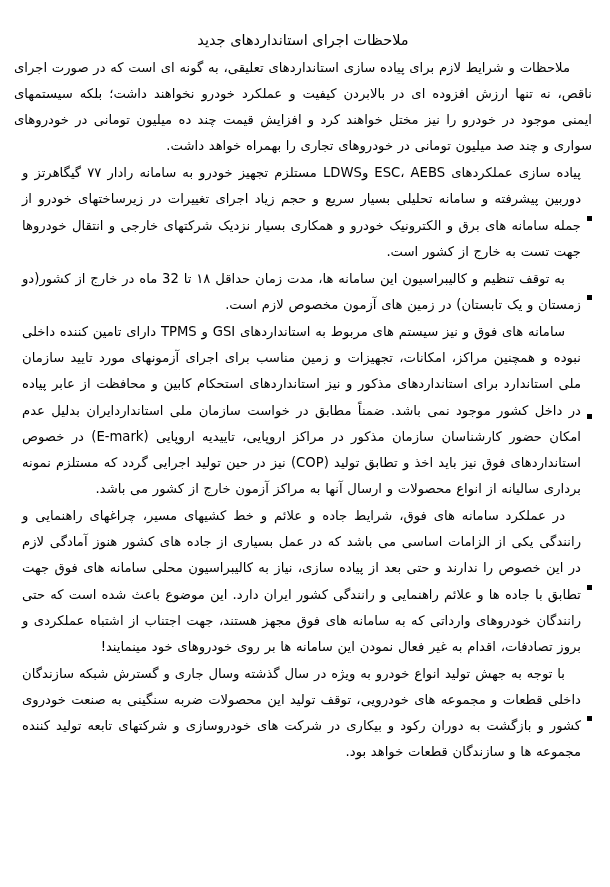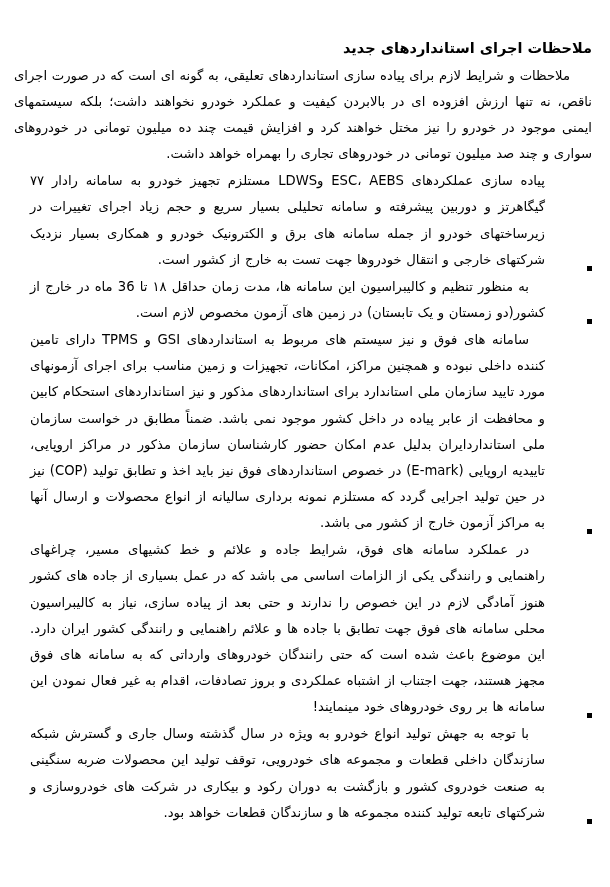--- a/index.html
+++ b/index.html
@@ -17,44 +17,43 @@
     direction: rtl;
   }
   .page {
     width: 610px;
     height: 887px;
     box-sizing: border-box;
     padding: 22px 18px 10px 14px;
     position: relative;
   }
   .doc-title {
-    text-align: right;
-    font-weight: bold;
+    text-align: center;
+    font-weight: normal;
     font-size: 14.5px;
     line-height: 1.5;
-    margin: 16px 0 3px 0;
+    margin: 8px 0 3px 0;
     letter-spacing: -0.2px;
   }
   .para {
     font-size: 13.2px;
     line-height: 1.98;
     text-align: justify;
     text-justify: inter-word;
     margin: 0 0 1px 0;
     word-spacing: 0.5px;
   }
   .para.intro {
     text-indent: 22px;
   }
   .bullet-item {
     display: flex;
     flex-direction: row;
-    align-items: flex-end;
-    margin: 0 0 1px 16px;
-    gap: 36px;
+    align-items: center;
+    margin: 0 0 1px 8px;
   }
   .bullet-marker {
     flex: 0 0 auto;
     font-size: 8px;
     line-height: 1;
     padding-top: 12px;
     margin-left: 6px;
     color: #000;
     user-select: none;
   }
@@ -90,21 +89,21 @@
     <span>ملاحظات و شرایط لازم برای پیاده سازی استانداردهای تعلیقی، به گونه ای است که در صورت اجرای ناقص، نه تنها </span><b>ارزش افزوده ای در بالابردن کیفیت و عملکرد خودرو نخواهند داشت</b><span>؛ بلکه سیستمهای ایمنی موجود در خودرو را نیز مختل خواهند کرد و افزایش قیمت چند ده میلیون تومانی در خودروهای سواری و چند صد میلیون تومانی در خودروهای تجاری را بهمراه خواهد داشت.</span>
   </p>
 
   <div id="bullet-list">
       <div class="bullet-item">
         <span class="bullet-marker"><span class="sq"></span></span>
         <div class="bullet-body"><span>پیاده سازی عملکردهای </span><span class="b">ESC</span><span>، </span><span class="b">AEBS</span><span> و</span><span class="b">LDWS</span><span> مستلزم تجهیز خودرو به سامانه رادار ۷۷ گیگاهرتز و دوربین پیشرفته و سامانه تحلیلی بسیار سریع و حجم زیاد اجرای تغییرات در زیرساختهای خودرو از جمله سامانه های برق و الکترونیک خودرو و همکاری بسیار نزدیک شرکتهای خارجی و انتقال خودروها جهت تست به خارج از کشور است.</span></div>
       </div>
       <div class="bullet-item">
         <span class="bullet-marker"><span class="sq"></span></span>
-        <div class="bullet-body indented"><span>به منظور تنظیم و کالیبراسیون این سامانه ها، </span><span class="b">مدت زمان حداقل ۱۸ تا 36 ماه در خارج</span><span> از کشور(دو زمستان و یک تابستان) در زمین های آزمون مخصوص لازم است.</span></div>
+        <div class="bullet-body indented"><span>به توقف تنظیم و کالیبراسیون این سامانه ها، </span><span class="b">مدت زمان حداقل ۱۸ تا 32 ماه در خارج</span><span> از کشور(دو زمستان و یک تابستان) در زمین های آزمون مخصوص لازم است.</span></div>
       </div>
       <div class="bullet-item">
         <span class="bullet-marker"><span class="sq"></span></span>
         <div class="bullet-body indented"><span>سامانه های فوق و نیز سیستم های مربوط به استانداردهای </span><span class="b">GSI</span><span> و </span><span class="b">TPMS</span><span> دارای تامین کننده داخلی نبوده و همچنین مراکز، امکانات، تجهیزات و زمین مناسب برای اجرای آزمونهای مورد تایید سازمان ملی استاندارد برای استانداردهای مذکور و نیز استانداردهای استحکام کابین و محافظت از عابر پیاده در داخل کشور موجود نمی باشد. ضمناً مطابق در خواست سازمان ملی استانداردایران بدلیل عدم امکان حضور کارشناسان سازمان مذکور در مراکز اروپایی، تاییدیه اروپایی (</span><span class="b">E-mark</span><span>) در خصوص استانداردهای فوق نیز باید اخذ و تطابق تولید (</span><span class="b">COP</span><span>) نیز در حین تولید اجرایی گردد که مستلزم نمونه برداری سالیانه از انواع محصولات و ارسال آنها به مراکز آزمون خارج از کشور می باشد.</span></div>
       </div>
       <div class="bullet-item">
         <span class="bullet-marker"><span class="sq"></span></span>
         <div class="bullet-body indented"><span>در عملکرد سامانه های فوق، </span><span class="b">شرایط جاده و علائم و خط کشیهای مسیر، چراغهای راهنمایی و رانندگی</span><span> یکی از الزامات اساسی می باشد که در عمل بسیاری از جاده های کشور هنوز آمادگی لازم در این خصوص را ندارند و حتی بعد از پیاده سازی، نیاز به کالیبراسیون محلی سامانه های فوق جهت تطابق با جاده ها و علائم راهنمایی و رانندگی کشور ایران دارد. این موضوع باعث شده است که حتی رانندگان خودروهای وارداتی که به سامانه های فوق مجهز هستند، جهت اجتناب از اشتباه عملکردی و بروز تصادفات، اقدام به غیر فعال نمودن این سامانه ها بر روی خودروهای خود مینمایند!</span></div>
       </div>
       <div class="bullet-item">

